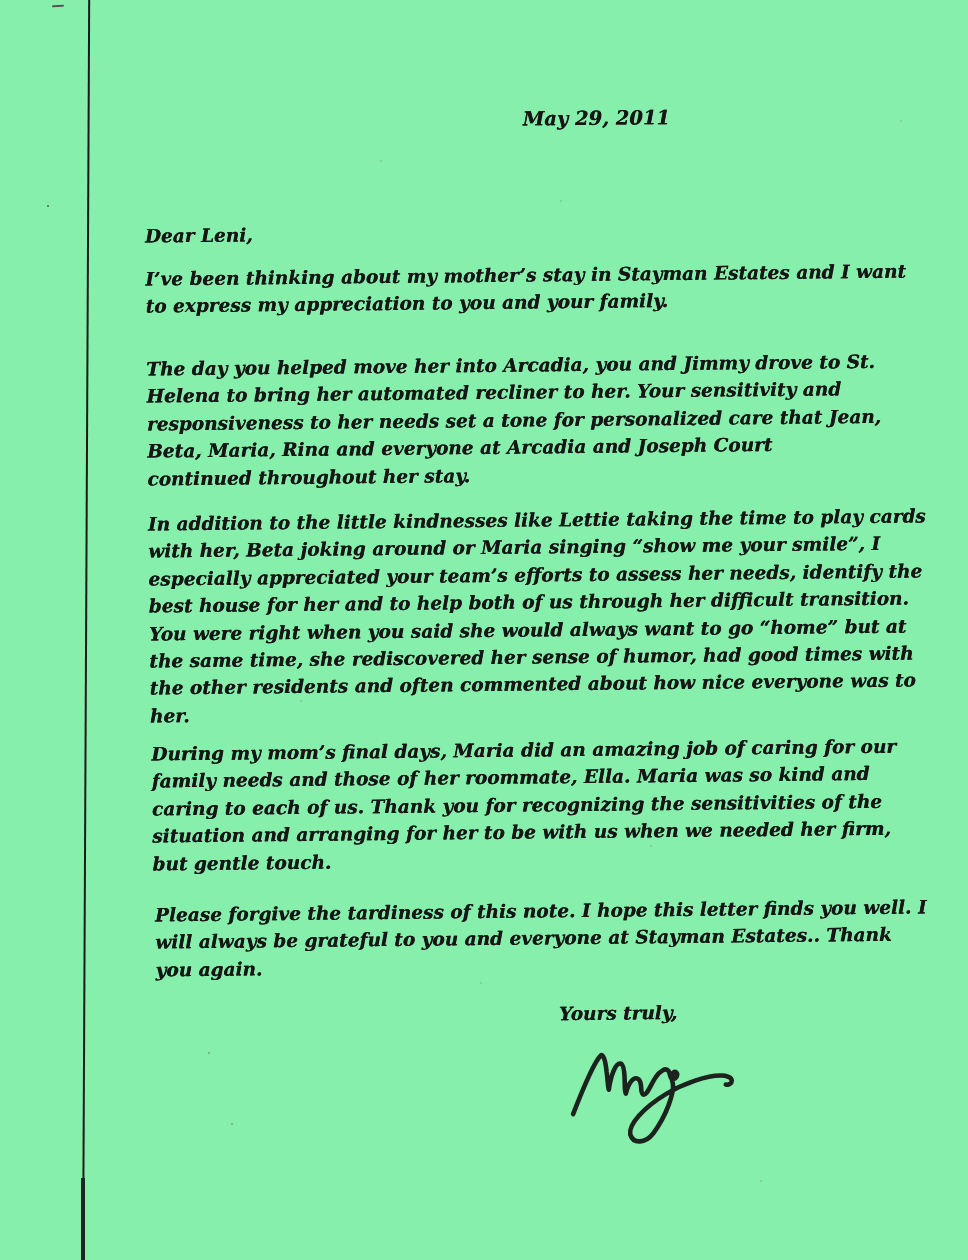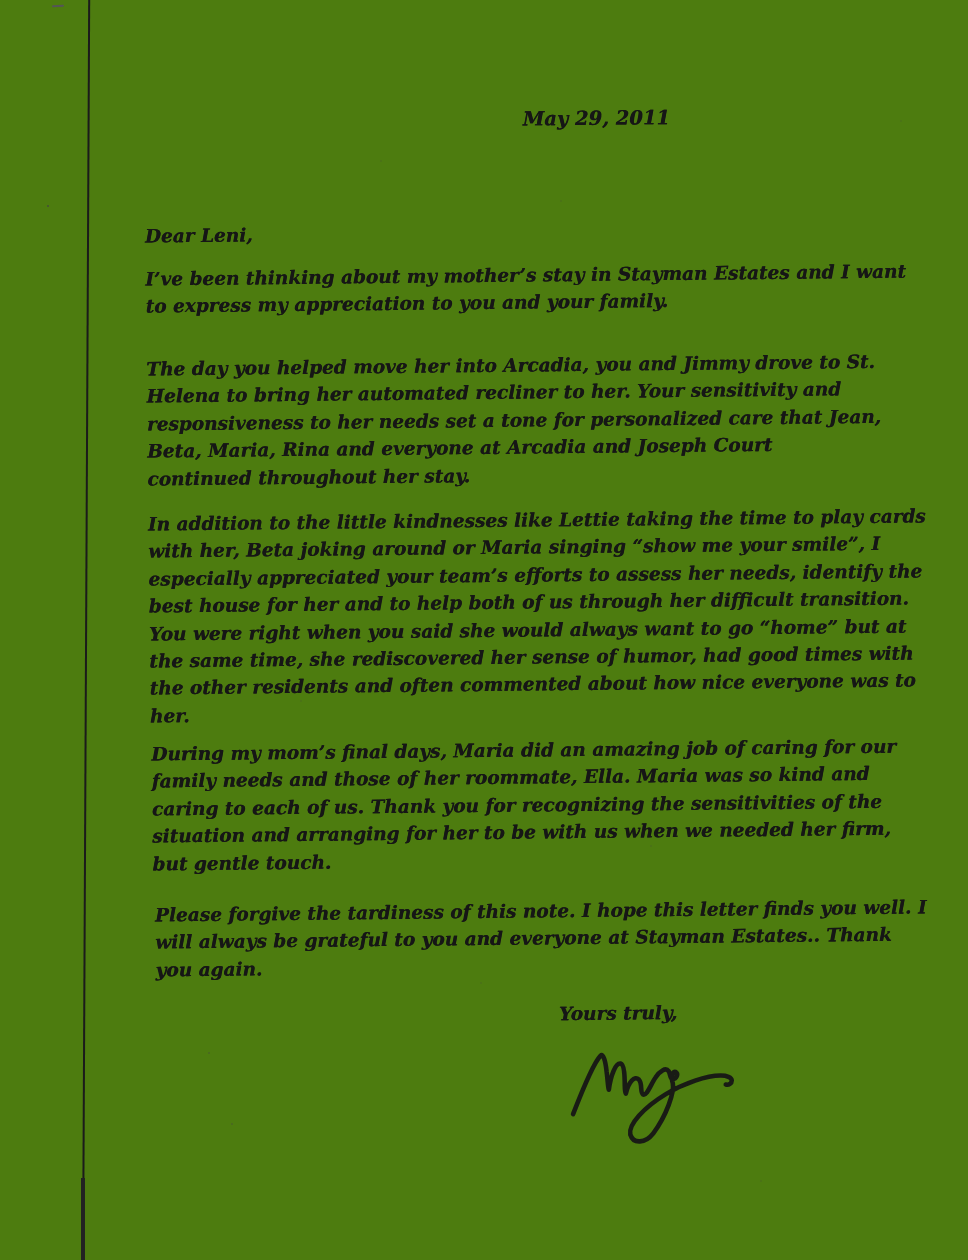--- a/index.html
+++ b/index.html
@@ -1,19 +1,19 @@
 <!DOCTYPE html>
 <html><head>
 <meta charset="utf-8">
 <style>
   html,body{margin:0;padding:0;background:#ffffff;}
   .page{
     position:relative;
     width:968px;height:1260px;
-    background:#4d7c0f;
+    background:#86efac;
     overflow:hidden;
     font-family:"DejaVu Serif","Liberation Serif",serif;
     color:#161616;
   }
   
   .scan-line{
     position:absolute;left:82px;top:-4px;width:2.4px;height:1270px;
     background:#1b1b1b;
     transform:rotate(0.28deg);
     transform-origin:bottom center;

